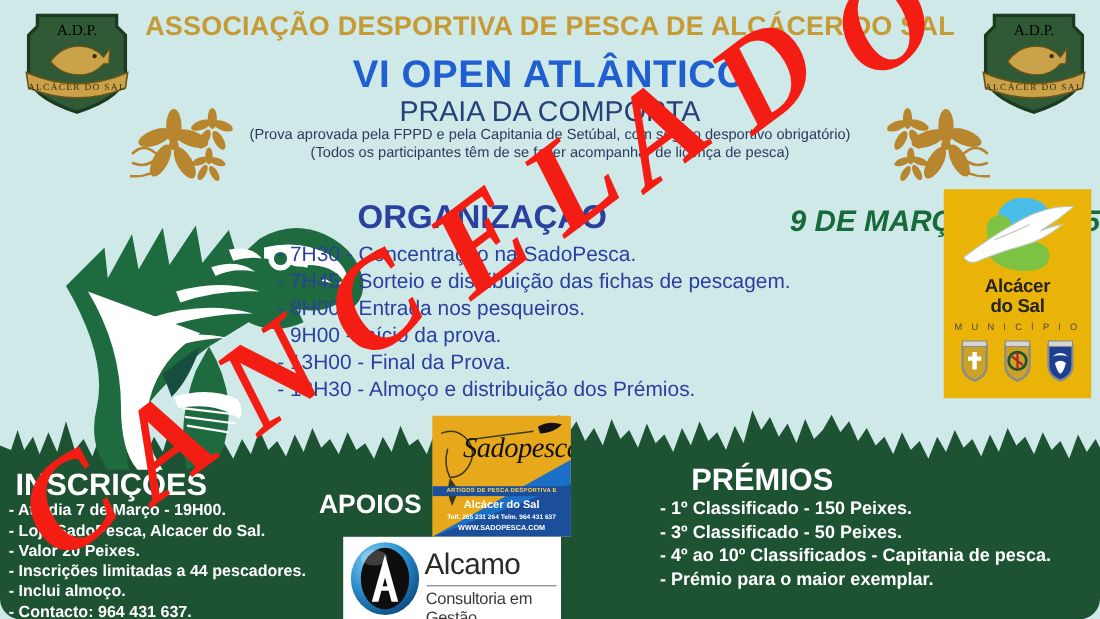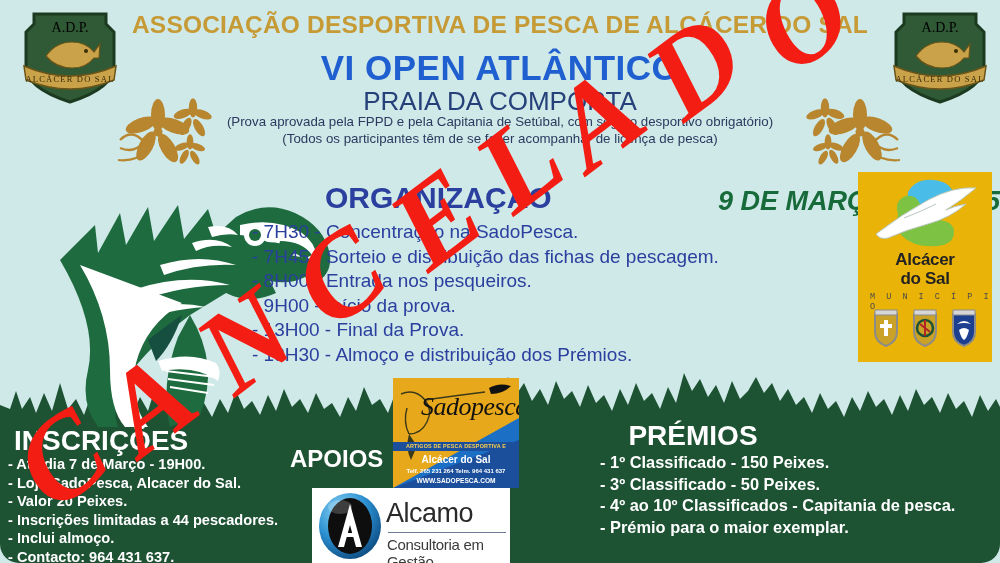--- a/index.html
+++ b/index.html
@@ -72,22 +72,22 @@
   .muni{
     position:absolute;left:858px;top:172px;width:134px;height:190px;
     background:#eab308;
   }
   .muni-name{
     position:absolute;left:0;right:0;top:78px;text-align:center;
     font-size:17px;font-weight:bold;color:#232323;line-height:19px;
     letter-spacing:-.3px;
   }
   .muni-sub{
-    position:absolute;left:12px;right:0;top:120px;
-    font-size:8.5px;color:#4a4a4a;letter-spacing:3px;font-family:Liberation Mono, monospace;
+    position:absolute;left:0;right:0;top:120px;text-align:center;
+    font-size:8.5px;color:#4a4a4a;letter-spacing:3px;
   }
   .crests{
     position:absolute;left:0;right:0;top:136px;
     display:flex;justify-content:center;gap:9px;
   }
 
   
   .insc-title{
     position:absolute;left:14px;top:425px;
     font-size:28px;font-weight:bold;color:#ffffff;

